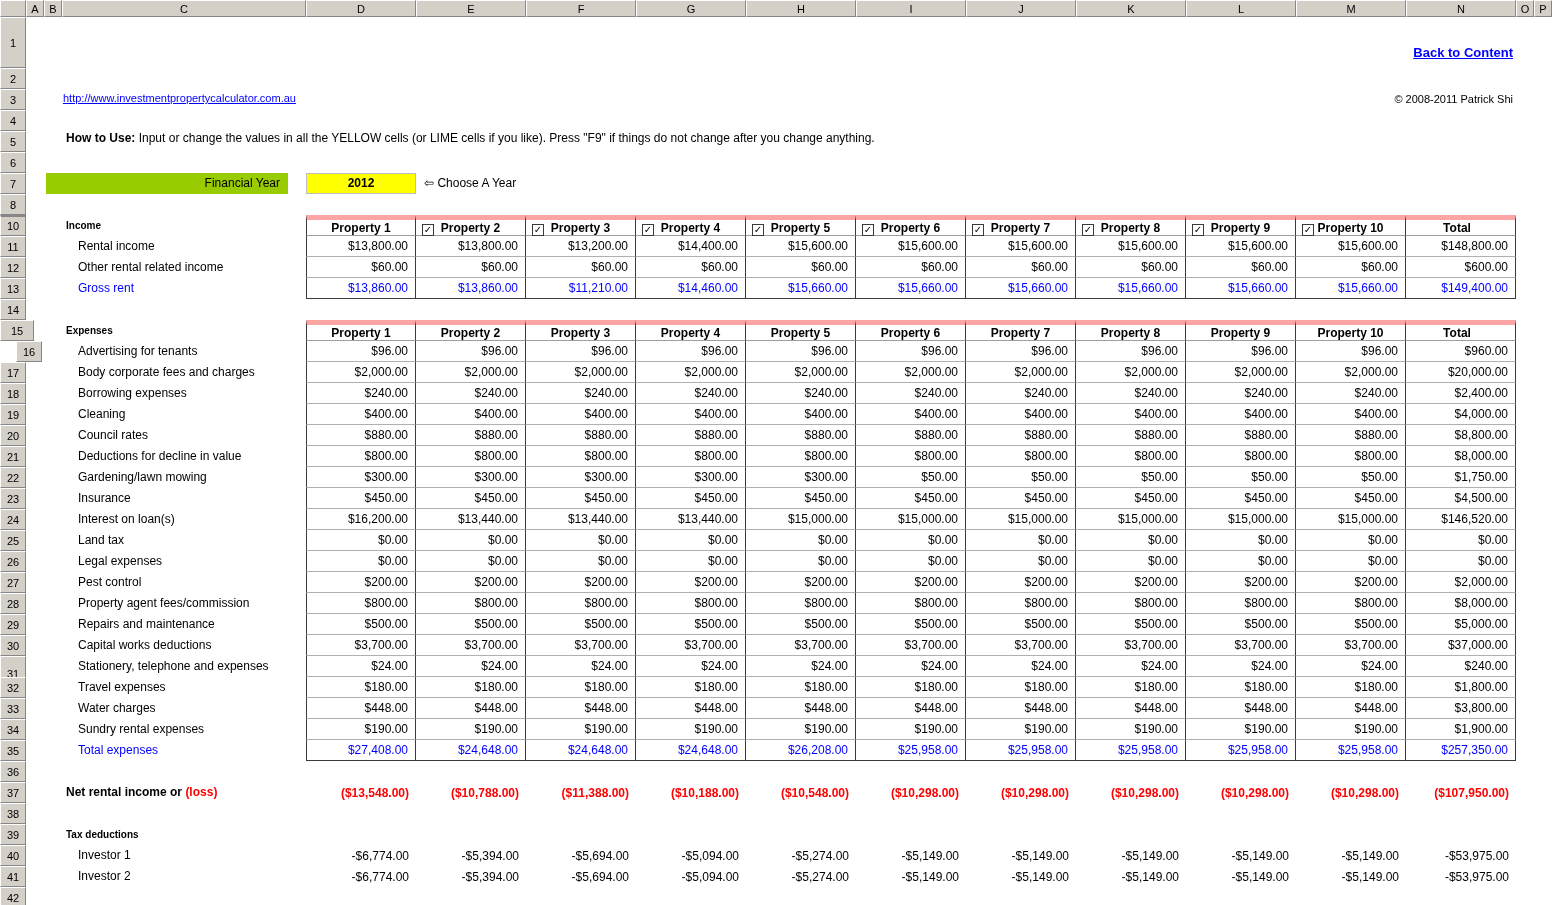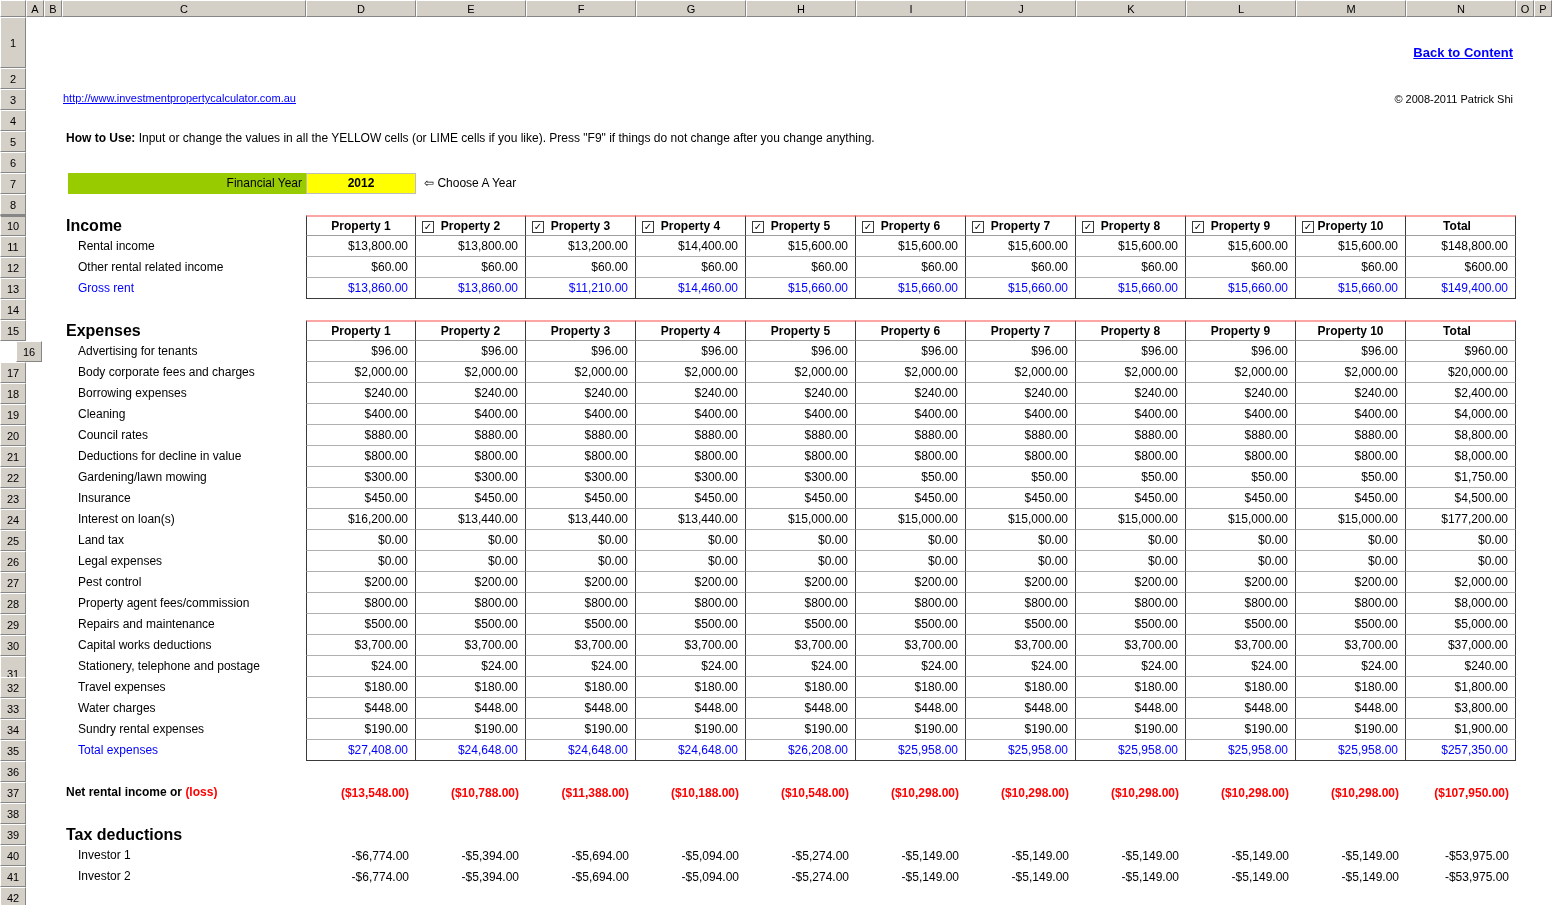--- a/index.html
+++ b/index.html
@@ -21,30 +21,30 @@
   .page-title { font-size:20px; font-weight:bold; line-height:26px; white-space:nowrap; }
   .link { color:#0000FF; text-decoration:underline; cursor:pointer; white-space:nowrap; }
   .back-link { font-size:13px; font-weight:bold; }
   .url-link { font-size:11px; }
   .copyright { font-size:11px; white-space:nowrap; }
   .howto { font-size:12px; white-space:nowrap; }
   .howto b { font-weight:bold; }
   .fy-label { width:242px; height:21px; font-size:12px; line-height:21px; text-align:right; padding-right:8px; }
   .fy-value { width:110px; height:21px; font-size:12px; font-weight:bold; text-align:center; line-height:19px; border:1px solid #BDBDBD; }
   .fy-hint { height:21px; line-height:21px; font-size:12px; white-space:nowrap; }
-  .sec-label { font-size:16px; font-weight:bold; line-height:21px; white-space:nowrap; }
+  .sec-label { font-size:10px; font-weight:bold; line-height:21px; white-space:nowrap; }
   .row-label { font-size:12px; line-height:21px; white-space:nowrap; }
   .total-text { color:#0000FF; }
   .vcell {
     font-size:12px; display:flex; align-items:center; justify-content:flex-end;
     padding-right:7px; white-space:nowrap; background:#fff;
   }
   .hcell {
     font-weight:bold; justify-content:center; padding-right:0; position:relative;
-    border-top:2px solid #fca5a5; border-bottom:1px solid #9E9E9E; border-right:1px solid #3A3A3A;
+    border-top:5px solid #fca5a5; border-bottom:1px solid #9E9E9E; border-right:1px solid #3A3A3A;
   }
   .hcell.totalhdr { justify-content:center; padding-right:7px; }
   .dcell { border-right:1px solid #3A3A3A; border-bottom:1px solid #B0B0B0; }
   .dcell.lastrow { border-bottom:1px solid #3A3A3A; }
   .firstcol { border-left:1px solid #3A3A3A; }
   .checkbox {
     position:absolute; left:6px; top:4px; width:12px; height:12px;
     border:1px solid #3A3A3A; background:#fff; font-size:10px; line-height:10px;
     display:flex; align-items:center; justify-content:center; font-weight:normal;
   }
@@ -61,21 +61,21 @@
   <div class="link back-link" style="right:39px;top:45px;">Back to Content</div>
 
   <div class="link url-link" style="left:63px;top:92px;">http://www.investmentpropertycalculator.com.au</div>
 
   <div class="copyright" style="right:39px;top:93px;">© 2008-2011 Patrick Shi</div>
 
   <div class="howto" style="left:66px;top:131px;">
     <b>How to Use:</b><span> Input or change the values in all the YELLOW cells (or LIME cells if you like). Press "F9" if things do not change after you change anything.</span>
   </div>
 
-  <div class="fy-label" style="left: 68px; top: 173px; background: rgb(153, 204, 0);">Financial Year</div>
+  <div class="fy-label" style="left: 46px; top: 173px; background: rgb(153, 204, 0);">Financial Year</div>
   <div class="fy-value" style="left: 306px; top: 173px; background: rgb(255, 255, 0);">2012</div>
   <div class="fy-hint" style="left:424px;top:173px;">
     <span>⇦</span>
     <span>Choose A Year</span>
   </div>
 
   <div class="sec-label" style="left:66px;top:215px;">Income</div>
 
   <div class="sec-label" style="left:66px;top:320px;">Expenses</div>
 
@@ -108,21 +108,21 @@
     <div class="hdr" style="left: 0px; top: 110px; width: 26px; height: 21px;">4</div>
     <div class="hdr" style="left: 0px; top: 131px; width: 26px; height: 21px;">5</div>
     <div class="hdr" style="left: 0px; top: 152px; width: 26px; height: 21px;">6</div>
     <div class="hdr" style="left: 0px; top: 173px; width: 26px; height: 21px;">7</div>
     <div class="hdr" style="left: 0px; top: 194px; width: 26px; height: 21px;">8</div>
     <div class="hdr hiddenrow-top" style="left: 0px; top: 215px; width: 26px; height: 21px;">10</div>
     <div class="hdr" style="left: 0px; top: 236px; width: 26px; height: 21px;">11</div>
     <div class="hdr" style="left: 0px; top: 257px; width: 26px; height: 21px;">12</div>
     <div class="hdr" style="left: 0px; top: 278px; width: 26px; height: 21px;">13</div>
     <div class="hdr" style="left: 0px; top: 299px; width: 26px; height: 21px;">14</div>
-    <div class="hdr" style="left: 0px; top: 320px; width: 26px; height: 21px;">15</div>
+    <div class="hdr" style="left: 0px; top: 320px; width: 34px; height: 21px;">15</div>
     <div class="hdr" style="left: 0px; top: 341px; width: 26px; height: 21px; margin-left: 16px;">16</div>
     <div class="hdr" style="left: 0px; top: 362px; width: 26px; height: 21px;">17</div>
     <div class="hdr" style="left: 0px; top: 383px; width: 26px; height: 21px;">18</div>
     <div class="hdr" style="left: 0px; top: 404px; width: 26px; height: 21px;">19</div>
     <div class="hdr" style="left: 0px; top: 425px; width: 26px; height: 21px;">20</div>
     <div class="hdr" style="left: 0px; top: 446px; width: 26px; height: 21px;">21</div>
     <div class="hdr" style="left: 0px; top: 467px; width: 26px; height: 21px;">22</div>
     <div class="hdr" style="left: 0px; top: 488px; width: 26px; height: 21px;">23</div>
     <div class="hdr" style="left: 0px; top: 509px; width: 26px; height: 21px;">24</div>
     <div class="hdr" style="left: 0px; top: 530px; width: 26px; height: 21px;">25</div>
@@ -354,21 +354,21 @@
     <div class="vcell dcell firstcol" style="left: 306px; top: 509px; width: 110px; height: 21px;">$16,200.00</div>
     <div class="vcell dcell" style="left: 416px; top: 509px; width: 110px; height: 21px;">$13,440.00</div>
     <div class="vcell dcell" style="left: 526px; top: 509px; width: 110px; height: 21px;">$13,440.00</div>
     <div class="vcell dcell" style="left: 636px; top: 509px; width: 110px; height: 21px;">$13,440.00</div>
     <div class="vcell dcell" style="left: 746px; top: 509px; width: 110px; height: 21px;">$15,000.00</div>
     <div class="vcell dcell" style="left: 856px; top: 509px; width: 110px; height: 21px;">$15,000.00</div>
     <div class="vcell dcell" style="left: 966px; top: 509px; width: 110px; height: 21px;">$15,000.00</div>
     <div class="vcell dcell" style="left: 1076px; top: 509px; width: 110px; height: 21px;">$15,000.00</div>
     <div class="vcell dcell" style="left: 1186px; top: 509px; width: 110px; height: 21px;">$15,000.00</div>
     <div class="vcell dcell" style="left: 1296px; top: 509px; width: 110px; height: 21px;">$15,000.00</div>
-    <div class="vcell dcell" style="left: 1406px; top: 509px; width: 110px; height: 21px;">$177,200.00</div>
+    <div class="vcell dcell" style="left: 1406px; top: 509px; width: 110px; height: 21px;">$146,520.00</div>
     <div class="row-label" style="left: 78px; top: 530px; height: 21px;">Land tax</div>
     <div class="vcell dcell firstcol" style="left: 306px; top: 530px; width: 110px; height: 21px;">$0.00</div>
     <div class="vcell dcell" style="left: 416px; top: 530px; width: 110px; height: 21px;">$0.00</div>
     <div class="vcell dcell" style="left: 526px; top: 530px; width: 110px; height: 21px;">$0.00</div>
     <div class="vcell dcell" style="left: 636px; top: 530px; width: 110px; height: 21px;">$0.00</div>
     <div class="vcell dcell" style="left: 746px; top: 530px; width: 110px; height: 21px;">$0.00</div>
     <div class="vcell dcell" style="left: 856px; top: 530px; width: 110px; height: 21px;">$0.00</div>
     <div class="vcell dcell" style="left: 966px; top: 530px; width: 110px; height: 21px;">$0.00</div>
     <div class="vcell dcell" style="left: 1076px; top: 530px; width: 110px; height: 21px;">$0.00</div>
     <div class="vcell dcell" style="left: 1186px; top: 530px; width: 110px; height: 21px;">$0.00</div>
@@ -427,21 +427,21 @@
     <div class="vcell dcell" style="left: 416px; top: 635px; width: 110px; height: 21px;">$3,700.00</div>
     <div class="vcell dcell" style="left: 526px; top: 635px; width: 110px; height: 21px;">$3,700.00</div>
     <div class="vcell dcell" style="left: 636px; top: 635px; width: 110px; height: 21px;">$3,700.00</div>
     <div class="vcell dcell" style="left: 746px; top: 635px; width: 110px; height: 21px;">$3,700.00</div>
     <div class="vcell dcell" style="left: 856px; top: 635px; width: 110px; height: 21px;">$3,700.00</div>
     <div class="vcell dcell" style="left: 966px; top: 635px; width: 110px; height: 21px;">$3,700.00</div>
     <div class="vcell dcell" style="left: 1076px; top: 635px; width: 110px; height: 21px;">$3,700.00</div>
     <div class="vcell dcell" style="left: 1186px; top: 635px; width: 110px; height: 21px;">$3,700.00</div>
     <div class="vcell dcell" style="left: 1296px; top: 635px; width: 110px; height: 21px;">$3,700.00</div>
     <div class="vcell dcell" style="left: 1406px; top: 635px; width: 110px; height: 21px;">$37,000.00</div>
-    <div class="row-label" style="left: 78px; top: 656px; height: 21px;">Stationery, telephone and postage</div>
+    <div class="row-label" style="left: 78px; top: 656px; height: 21px;">Stationery, telephone and expenses</div>
     <div class="vcell dcell firstcol" style="left: 306px; top: 656px; width: 110px; height: 21px;">$24.00</div>
     <div class="vcell dcell" style="left: 416px; top: 656px; width: 110px; height: 21px;">$24.00</div>
     <div class="vcell dcell" style="left: 526px; top: 656px; width: 110px; height: 21px;">$24.00</div>
     <div class="vcell dcell" style="left: 636px; top: 656px; width: 110px; height: 21px;">$24.00</div>
     <div class="vcell dcell" style="left: 746px; top: 656px; width: 110px; height: 21px;">$24.00</div>
     <div class="vcell dcell" style="left: 856px; top: 656px; width: 110px; height: 21px;">$24.00</div>
     <div class="vcell dcell" style="left: 966px; top: 656px; width: 110px; height: 21px;">$24.00</div>
     <div class="vcell dcell" style="left: 1076px; top: 656px; width: 110px; height: 21px;">$24.00</div>
     <div class="vcell dcell" style="left: 1186px; top: 656px; width: 110px; height: 21px;">$24.00</div>
     <div class="vcell dcell" style="left: 1296px; top: 656px; width: 110px; height: 21px;">$24.00</div>

